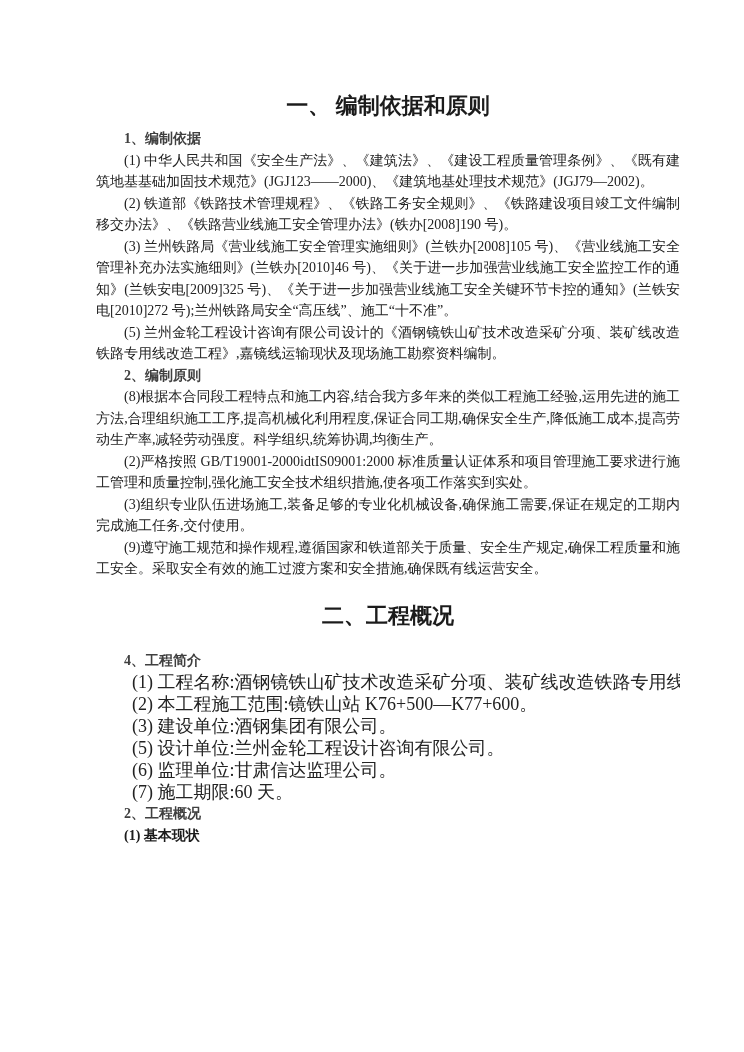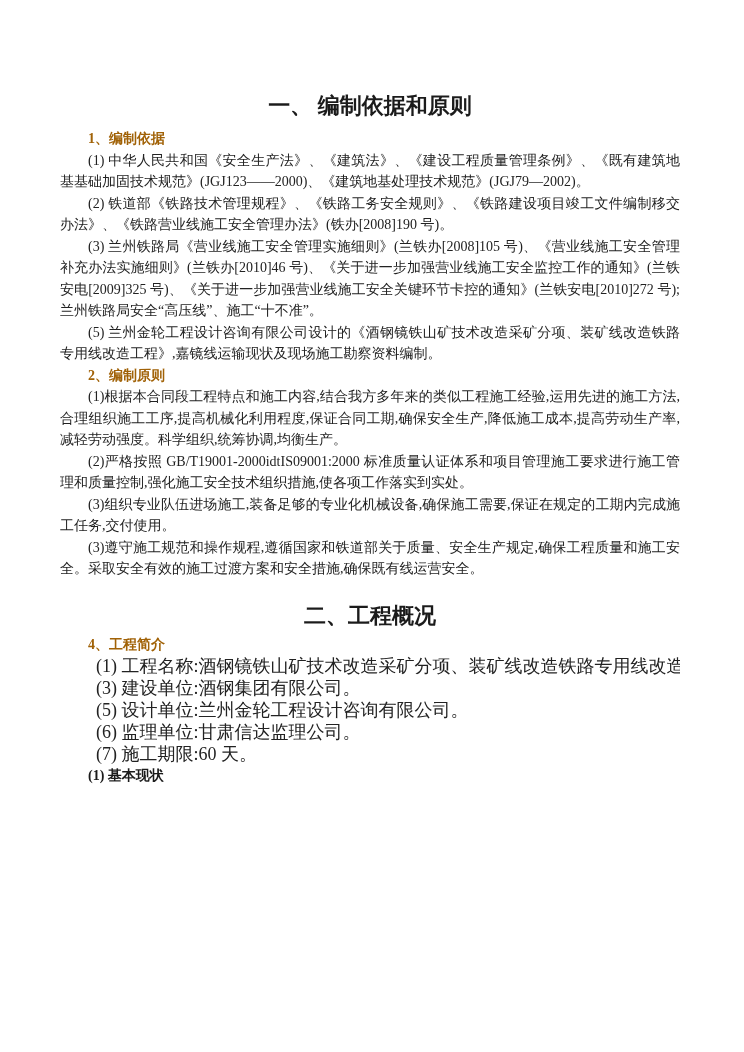--- a/index.html
+++ b/index.html
@@ -11,41 +11,41 @@
     width: 744px;
     height: 1052px;
     overflow: hidden;
     font-family: "Liberation Serif", "DejaVu Serif", serif;
     color: #222222;
   }
   .page {
     box-sizing: border-box;
     width: 744px;
     height: 1052px;
-    padding: 92px 64px 0 60px;
+    padding: 92px 64px 0 96px;
     background: #ffffff;
   }
   .chapter-title {
     font-size: 22px;
     font-weight: bold;
     text-align: center;
     line-height: 28px;
     margin: 0 0 8px 0;
     color: #1b1b1b;
   }
   .chapter-title.second {
     margin-top: 22px;
-    margin-bottom: 4px;
+    margin-bottom: 20px;
   }
   .sub-heading {
     font-size: 14px;
     font-weight: bold;
     line-height: 21.5px;
     margin: 0 0 0 2em;
-    color: #a16207;
+    color: #404040;
   }
   .para {
     font-size: 14px;
     line-height: 21.5px;
     margin: 0;
     text-align: justify;
     text-indent: 2em;
   }
   .list-item {
     font-size: 18px;
@@ -73,29 +73,31 @@
 
   <div class="chapter-title">一、 编制依据和原则</div>
 
   <div class="sub-heading">1、编制依据</div>
   <p class="para long">(1) 中华人民共和国《安全生产法》、《建筑法》、《建设工程质量管理条例》、《既有建筑地基基础加固技术规范》(JGJ123——2000)、《建筑地基处理技术规范》(JGJ79—2002)。</p>
   <p class="para long">(2) 铁道部《铁路技术管理规程》、《铁路工务安全规则》、《铁路建设项目竣工文件编制移交办法》、《铁路营业线施工安全管理办法》(铁办[2008]190 号)。</p>
   <p class="para long">(3) 兰州铁路局《营业线施工安全管理实施细则》(兰铁办[2008]105 号)、《营业线施工安全管理补充办法实施细则》(兰铁办[2010]46 号)、《关于进一步加强营业线施工安全监控工作的通知》(兰铁安电[2009]325 号)、《关于进一步加强营业线施工安全关键环节卡控的通知》(兰铁安电[2010]272 号);兰州铁路局安全“高压线”、施工“十不准”。</p>
   <p class="para long">(5) 兰州金轮工程设计咨询有限公司设计的《酒钢镜铁山矿技术改造采矿分项、装矿线改造铁路专用线改造工程》,嘉镜线运输现状及现场施工勘察资料编制。</p>
 
   <div class="sub-heading">2、编制原则</div>
-  <p class="para long">(1)根据本合同段工程特点和施工内容,结合我方多年来的类似工程施工经验,运用先进的施工方法,合理组织施工工序,提高机械化利用程度,保证合同工期,确保安全生产,降低施工成本,提高劳动生产率,减轻劳动强度。科学组织,统筹协调,均衡生产。</p>
+  <p class="para long">(8)根据本合同段工程特点和施工内容,结合我方多年来的类似工程施工经验,运用先进的施工方法,合理组织施工工序,提高机械化利用程度,保证合同工期,确保安全生产,降低施工成本,提高劳动生产率,减轻劳动强度。科学组织,统筹协调,均衡生产。</p>
   <p class="para long">(2)严格按照 GB/T19001-2000idtIS09001:2000 标准质量认证体系和项目管理施工要求进行施工管理和质量控制,强化施工安全技术组织措施,使各项工作落实到实处。</p>
   <p class="para long">(3)组织专业队伍进场施工,装备足够的专业化机械设备,确保施工需要,保证在规定的工期内完成施工任务,交付使用。</p>
-  <p class="para long">(3)遵守施工规范和操作规程,遵循国家和铁道部关于质量、安全生产规定,确保工程质量和施工安全。采取安全有效的施工过渡方案和安全措施,确保既有线运营安全。</p>
+  <p class="para long">(9)遵守施工规范和操作规程,遵循国家和铁道部关于质量、安全生产规定,确保工程质量和施工安全。采取安全有效的施工过渡方案和安全措施,确保既有线运营安全。</p>
 
   <div class="chapter-title second">二、工程概况</div>
 
   <div class="sub-heading">4、工程简介</div>
   <p class="list-item">(1) 工程名称:酒钢镜铁山矿技术改造采矿分项、装矿线改造铁路专用线改造工程</p>
+  <p class="list-item">(2) 本工程施工范围:镜铁山站 K76+500—K77+600。</p>
   <p class="list-item">(3) 建设单位:酒钢集团有限公司。</p>
   <p class="list-item">(5) 设计单位:兰州金轮工程设计咨询有限公司。</p>
   <p class="list-item">(6) 监理单位:甘肃信达监理公司。</p>
   <p class="list-item">(7) 施工期限:60 天。</p>
 
+  <div class="sub-heading">2、工程概况</div>
   <div class="sub-point">(1) 基本现状</div>
 
 </div>
 
 </body></html>

